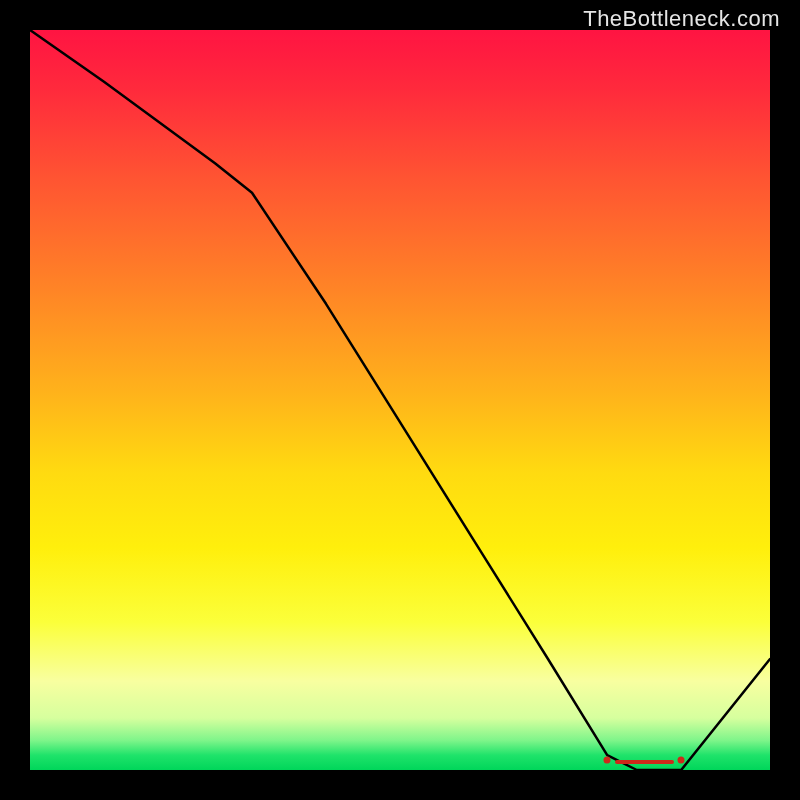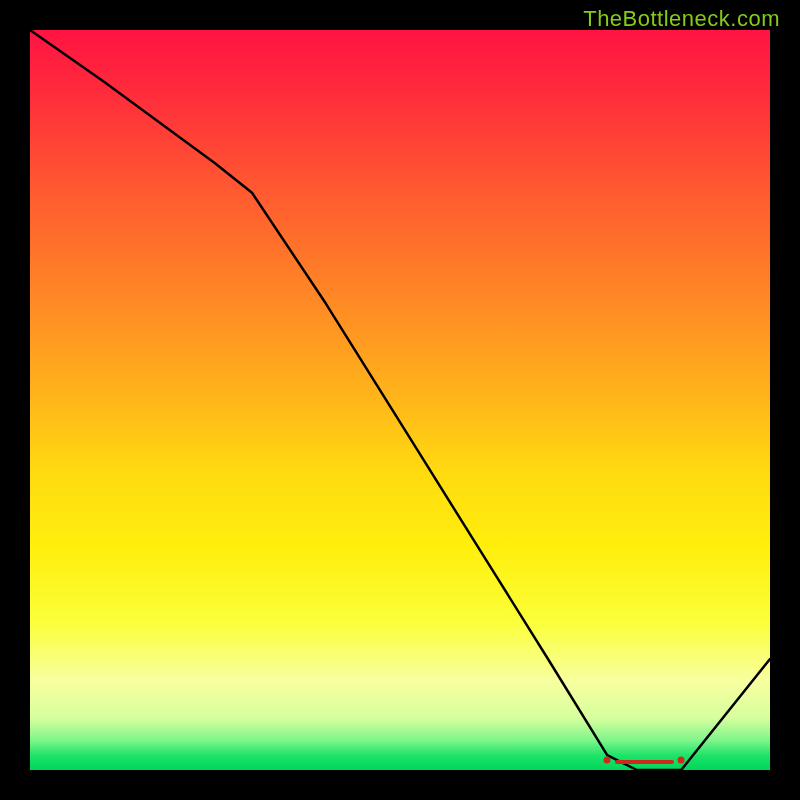--- a/index.html
+++ b/index.html
@@ -39,21 +39,21 @@
       #7ef58a 96%,
       #1fe36a 98%,
       #00d65a 100%
     );
     box-sizing: border-box;
   }
   .watermark {
     position: absolute;
     top: 6px;
     right: 20px;
-    color: #84cc16;
+    color: #e5e5e5;
     font-size: 22px;
     letter-spacing: 0.5px;
     font-weight: 500;
   }
   svg.curve {
     position: absolute;
     left: 0;
     top: 0;
     width: 740px;
     height: 740px;

